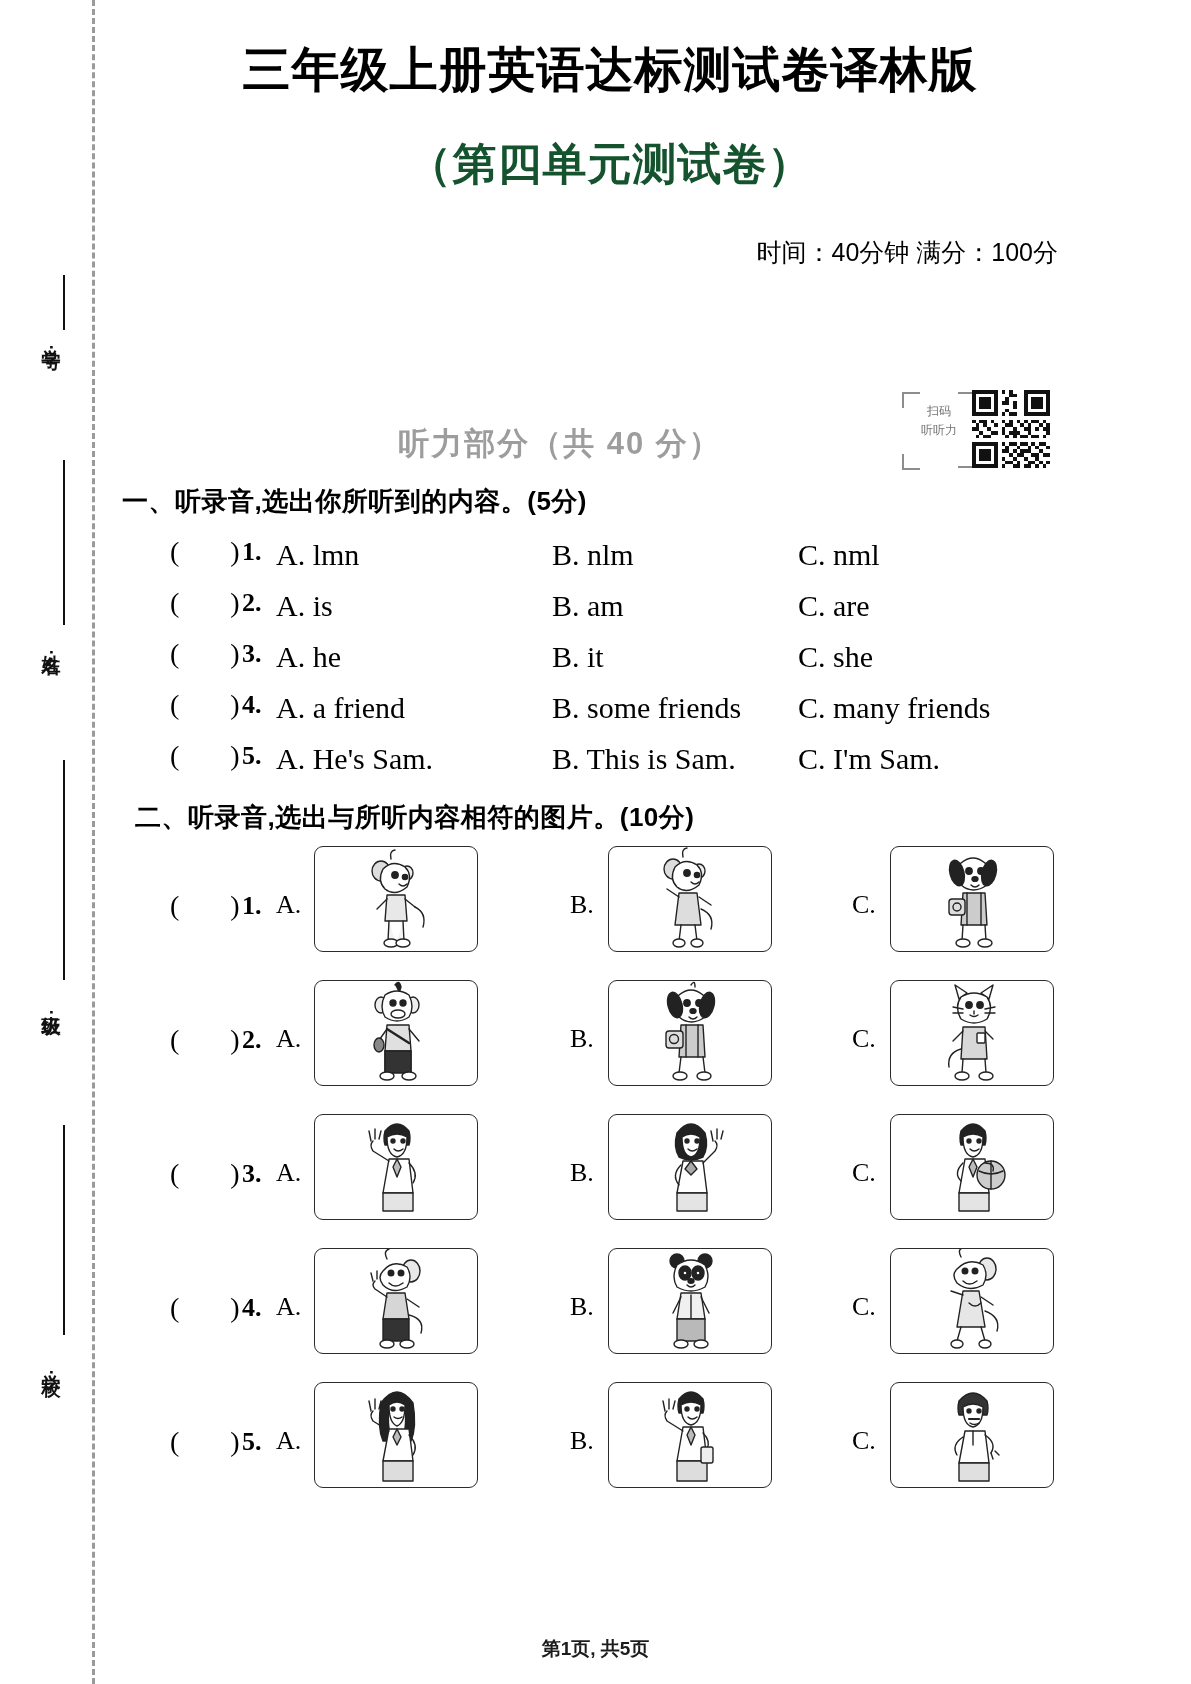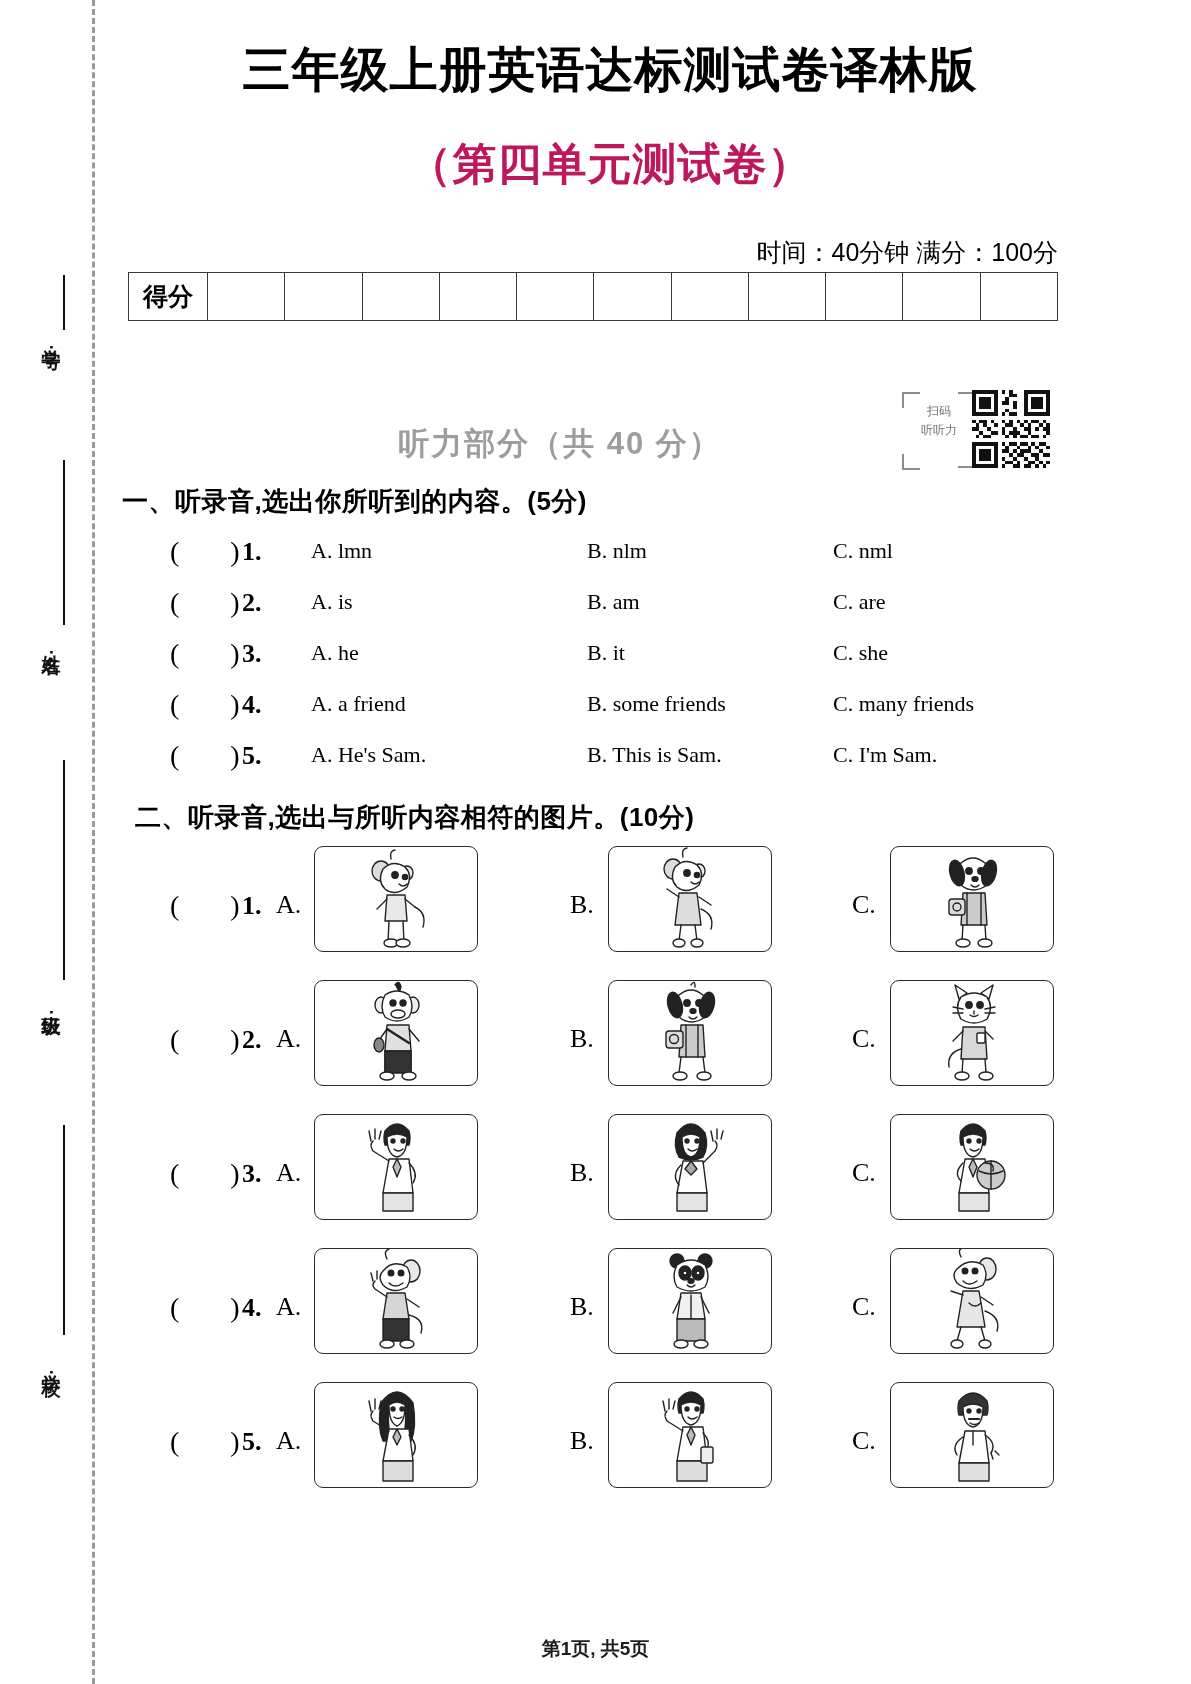--- a/index.html
+++ b/index.html
@@ -63,21 +63,21 @@
   }
   .doc-subtitle {
     position: absolute;
     left: 110px; top: 135px;
     width: 1000px;
     text-align: center;
     font-family: "Liberation Sans", sans-serif;
     font-size: 44px;
     font-weight: bold;
     letter-spacing: 1px;
-    color: #be185d;
+    color: #14532d;
   }
   .meta-line {
     position: absolute;
     right: 133px; top: 236px;
     font-family: "Liberation Sans", sans-serif;
     font-size: 25px;
     color: #000;
     white-space: nowrap;
   }
 
@@ -182,24 +182,23 @@
   .qnum {
     position: absolute;
     left: 120px; top: 1px;
     font-size: 26px;
     font-weight: bold;
     color: #000;
   }
   .opt {
     position: absolute;
     top: 2px;
-    font-size: 22px;
+    font-size: 30px;
     color: #000;
     white-space: nowrap;
-    margin-left: 35px;
   }
   .opt.a { left: 154px; }
   .opt.b { left: 430px; }
   .opt.c { left: 676px; text-align: right; }
 
   
   .pic-row {
     position: absolute;
     left: 122px;
     width: 950px;
@@ -261,34 +260,20 @@
 
   <div class="vtext" style="top:1360px;">学校:</div>
 </div>
 
 <div class="doc-title">三年级上册英语达标测试卷译林版</div>
 <div class="doc-subtitle">（第四单元测试卷）</div>
 <div class="meta-line">时间：40分钟  满分：100分</div>
 
 <table class="score-table">
   <tbody>
-    <tr>
-      <td class="head-cell">得分</td>
-      <td></td>
-      <td></td>
-      <td></td>
-      <td></td>
-      <td></td>
-      <td></td>
-      <td></td>
-      <td></td>
-      <td></td>
-      <td></td>
-      <td></td>
-    </tr>
   </tbody>
 </table>
 
 <div class="part-banner">听力部分（共 40 分）</div>
 
 <div class="qr-wrap">
   <div class="qr-corner-tr"></div>
   <div class="qr-corner-bl"></div>
   <div class="qr-label">
     <span>扫码</span><br>

